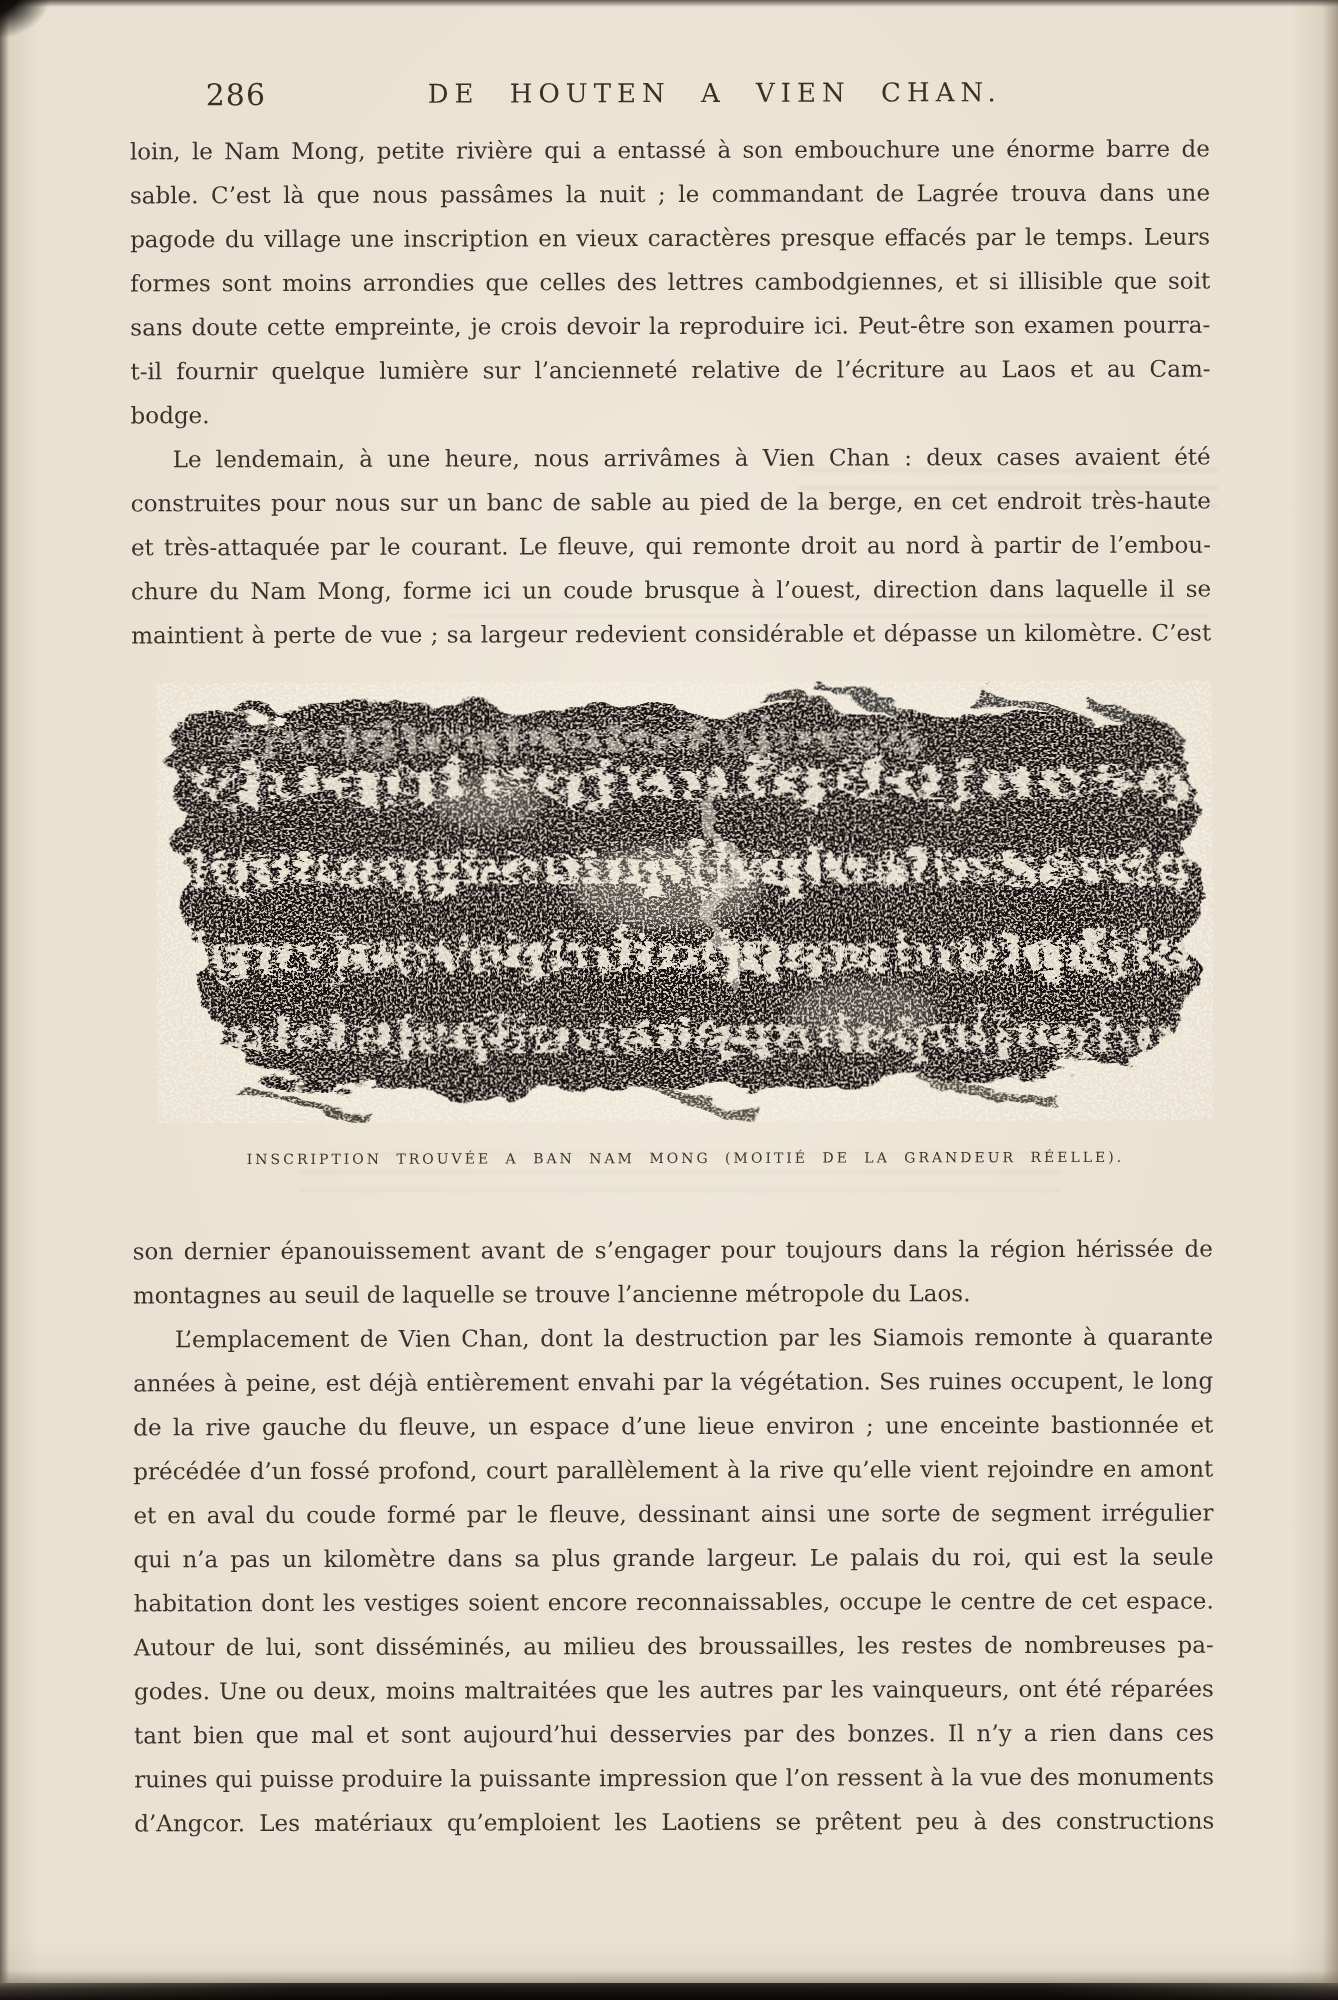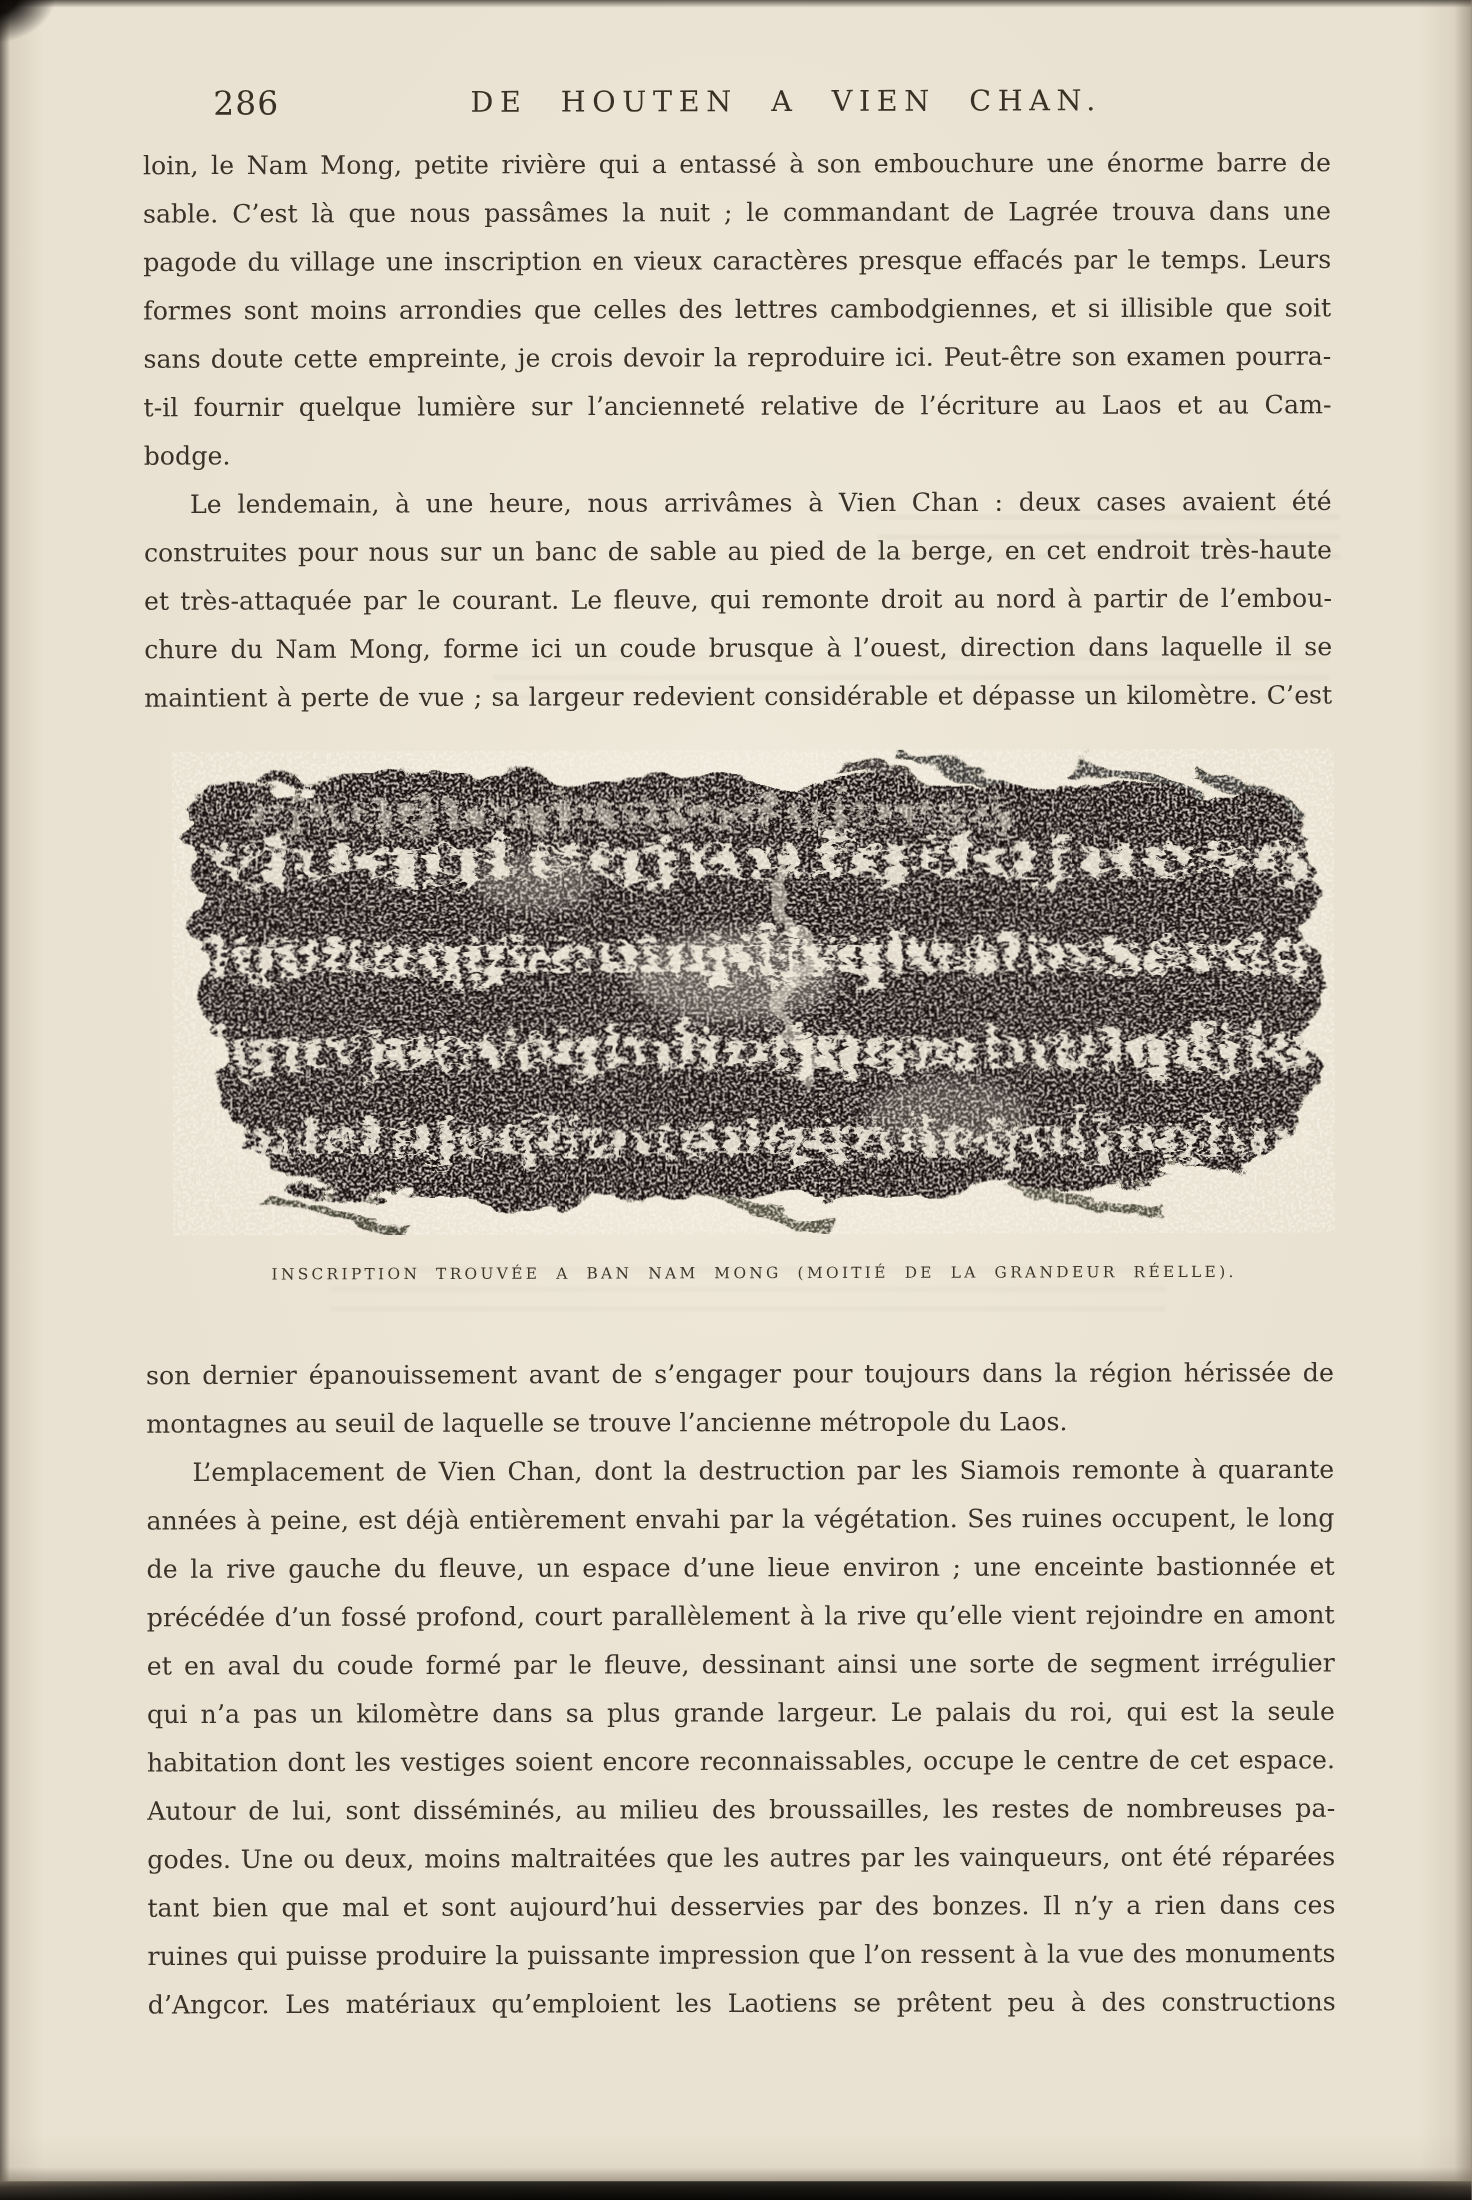--- a/index.html
+++ b/index.html
@@ -37,21 +37,21 @@
   
   .ghostline{position:absolute;filter:blur(1.5px);opacity:.6;pointer-events:none;
     background:repeating-linear-gradient(0deg, rgba(95,80,62,.10) 0 4px, rgba(95,80,62,0) 4px 18px);}
   .g1{right:120px;top:462px;width:420px;height:46px;}
   .g2{right:130px;top:596px;width:760px;height:40px;opacity:.45;}
   .g3{left:300px;top:1150px;width:760px;height:42px;opacity:.4;}
 
   .content{position:relative;transform:rotate(-0.15deg);}
 
   .header{position:relative;margin:76px 130px 0 130px;height:36px;}
-  .page-number{position:absolute;left:66px;top:0;font-size:30px;letter-spacing:1px;color:#3a3126;}
+  .page-number{position:absolute;left:78px;top:0;font-size:30px;letter-spacing:1px;color:#3a3126;}
   .running-title{position:absolute;left:50%;top:2px;transform:translateX(-50%);
     margin-left:48px;font-size:26px;letter-spacing:6px;word-spacing:16px;
     color:#3a3126;white-space:nowrap;}
 
   .body-block{width:1080px;margin:16px 0 0 132px;font-size:23px;line-height:44px;
     color:#3a3129;}
   .para{margin:0;}
   .para--indent .line:first-child{text-indent:42px;}
   .line{text-align:justify;text-align-last:justify;white-space:normal;}
   .line--short{text-align-last:left;}

